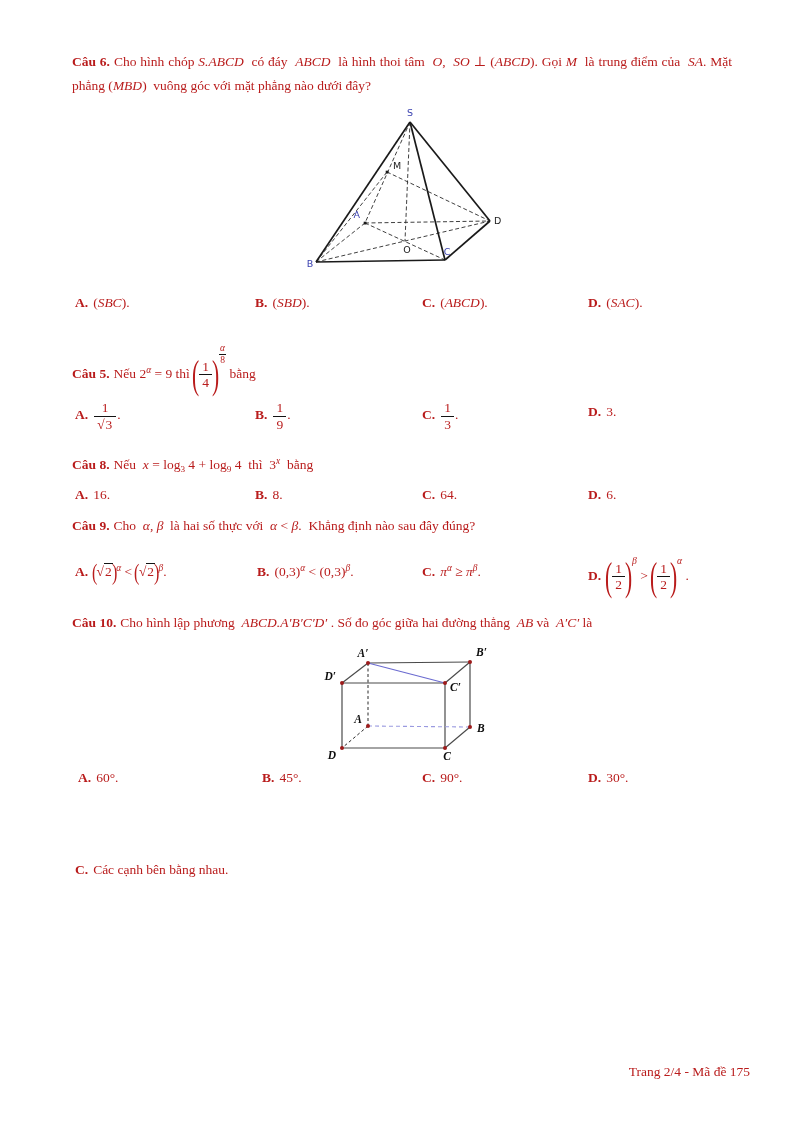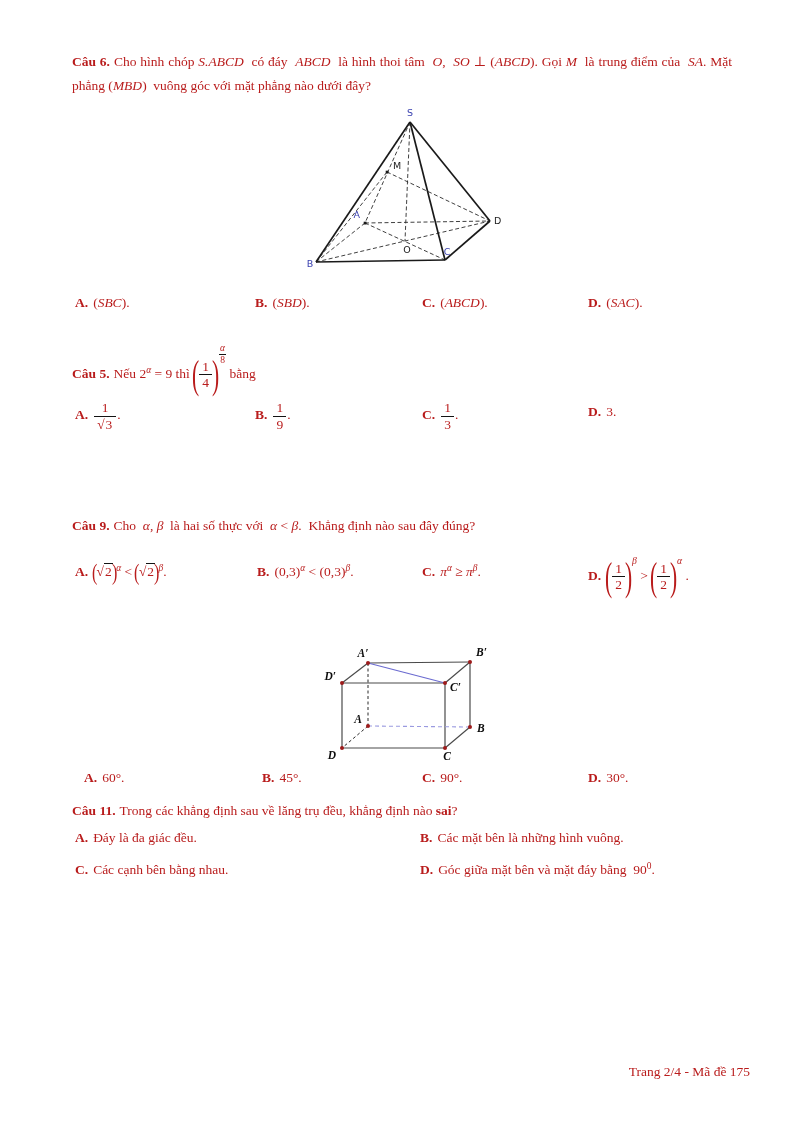--- a/index.html
+++ b/index.html
@@ -87,31 +87,43 @@
   <div class="abs stem" style="top:343px;text-align:left">
     <b class="qlabel">Câu 5.</b><span>Nếu 2<sup class="e"><i>α</i></sup> = 9 thì <span class="bp2">(</span><span class="frac"><span class="top">1</span><span>4</span></span><span class="bp2">)</span><span class="sfrac"><span class="top"><i>α</i></span><span>8</span></span> bằng</span>
   </div>
   <div class="row" style="top:400px">
     <span class="ans" style="left:75px"><b class="alabel">A.</b><span><span class="frac"><span class="top">1</span><span>√<span class="ovl">3</span></span></span>.</span></span>
     <span class="ans" style="left:255px"><b class="alabel">B.</b><span><span class="frac"><span class="top">1</span><span>9</span></span>.</span></span>
     <span class="ans" style="left:422px"><b class="alabel">C.</b><span><span class="frac"><span class="top">1</span><span>3</span></span>.</span></span>
     <span class="ans" style="left:588px"><b class="alabel">D.</b><span>3.</span></span>
   </div>
 
+  <div class="abs stem" style="top:453px;text-align:left">
+    <b class="qlabel">Câu 8.</b><span>Nếu &nbsp;<i>x</i> = log<sub class="s">3</sub> 4 + log<sub class="s">9</sub> 4 &nbsp;thì &nbsp;3<sup class="e"><i>x</i></sup>&nbsp; bằng</span>
+  </div>
+  <div class="row" style="top:483px">
+    <span class="ans" style="left:75px"><b class="alabel">A.</b><span>16.</span></span>
+    <span class="ans" style="left:255px"><b class="alabel">B.</b><span>8.</span></span>
+    <span class="ans" style="left:422px"><b class="alabel">C.</b><span>64.</span></span>
+    <span class="ans" style="left:588px"><b class="alabel">D.</b><span>6.</span></span>
+  </div>
 
   <div class="abs stem" style="top:514px;text-align:left">
     <b class="qlabel">Câu 9.</b><span>Cho &nbsp;<i>α</i>, <i>β</i>&nbsp; là hai số thực với &nbsp;<i>α</i> &lt; <i>β</i>. &nbsp;Khẳng định nào sau đây đúng?</span>
   </div>
   <div class="row" style="top:560px">
     <span class="ans" style="left:75px"><b class="alabel">A.</b><span><span class="bp1">(</span>√<span class="ovl">2</span><span class="bp1">)</span><sup class="e"><i>α</i></sup> &lt; <span class="bp1">(</span>√<span class="ovl">2</span><span class="bp1">)</span><sup class="e"><i>β</i></sup>.</span></span>
     <span class="ans" style="left:257px"><b class="alabel">B.</b><span>(0,3)<sup class="e"><i>α</i></sup> &lt; (0,3)<sup class="e"><i>β</i></sup>.</span></span>
     <span class="ans" style="left:422px"><b class="alabel">C.</b><span><i>π</i><sup class="e"><i>α</i></sup> ≥ <i>π</i><sup class="e"><i>β</i></sup>.</span></span>
     <span class="ans" style="left:588px"><b class="alabel">D.</b><span><span class="bp2">(</span><span class="frac"><span class="top">1</span><span>2</span></span><span class="bp2">)</span><sup class="fe"><i>β</i></sup> &gt; <span class="bp2">(</span><span class="frac"><span class="top">1</span><span>2</span></span><span class="bp2">)</span><sup class="fe"><i>α</i></sup> .</span></span>
   </div>
 
+  <div class="abs stem" style="top:611px;text-align:left">
+    <b class="qlabel">Câu 10.</b><span>Cho hình lập phương &nbsp;<i>ABCD.A′B′C′D′</i> . Số đo góc giữa hai đường thẳng &nbsp;<i>AB</i> và &nbsp;<i>A′C′</i> là</span>
+  </div>
 
   <svg class="abs" style="top:644px;left:316px" width="200" height="126" viewBox="0 0 200 126">
     <g stroke="#4a4a4a" stroke-width="1.2" fill="none">
       <line x1="52" y1="19" x2="154" y2="18"></line>
       <line x1="154" y1="18" x2="129" y2="39"></line>
       <line x1="129" y1="39" x2="26" y2="39"></line>
       <line x1="26" y1="39" x2="52" y2="19"></line>
       <line x1="26" y1="39" x2="26" y2="104"></line>
       <line x1="129" y1="39" x2="129" y2="104"></line>
       <line x1="154" y1="18" x2="154" y2="83"></line>
@@ -140,33 +152,25 @@
       <text x="20" y="36" text-anchor="end">D′</text>
       <text x="134" y="47" text-anchor="start">C′</text>
       <text x="46" y="79" text-anchor="end">A</text>
       <text x="161" y="88" text-anchor="start">B</text>
       <text x="16" y="115" text-anchor="middle">D</text>
       <text x="131" y="116" text-anchor="middle">C</text>
     </g>
   </svg>
 
   <div class="row" style="top:766px">
-    <span class="ans" style="left:84px"><b class="alabel">A.</b><span>60°.</span></span>
+    <span class="ans" style="left:78px"><b class="alabel">A.</b><span>60°.</span></span>
     <span class="ans" style="left:262px"><b class="alabel">B.</b><span>45°.</span></span>
     <span class="ans" style="left:422px"><b class="alabel">C.</b><span>90°.</span></span>
     <span class="ans" style="left:588px"><b class="alabel">D.</b><span>30°.</span></span>
   </div>
 
-  <div class="abs stem" style="top:799px;text-align:left">
-    <b class="qlabel">Câu 11.</b><span>Trong các khẳng định sau về lăng trụ đều, khẳng định nào <b>sai</b>?</span>
-  </div>
-  <div class="row" style="top:826px">
-    <span class="ans" style="left:75px"><b class="alabel">A.</b><span>Đáy là đa giác đều.</span></span>
-    <span class="ans" style="left:420px"><b class="alabel">B.</b><span>Các mặt bên là những hình vuông.</span></span>
-  </div>
   <div class="row" style="top:858px">
     <span class="ans" style="left:75px"><b class="alabel">C.</b><span>Các cạnh bên bằng nhau.</span></span>
-    <span class="ans" style="left:420px"><b class="alabel">D.</b><span>Góc giữa mặt bên và mặt đáy bằng &nbsp;90<sup class="e">0</sup>.</span></span>
   </div>
 
   <div class="footer">Trang 2/4 - Mã đề 175</div>
 
 </div>
 
 </body></html>

